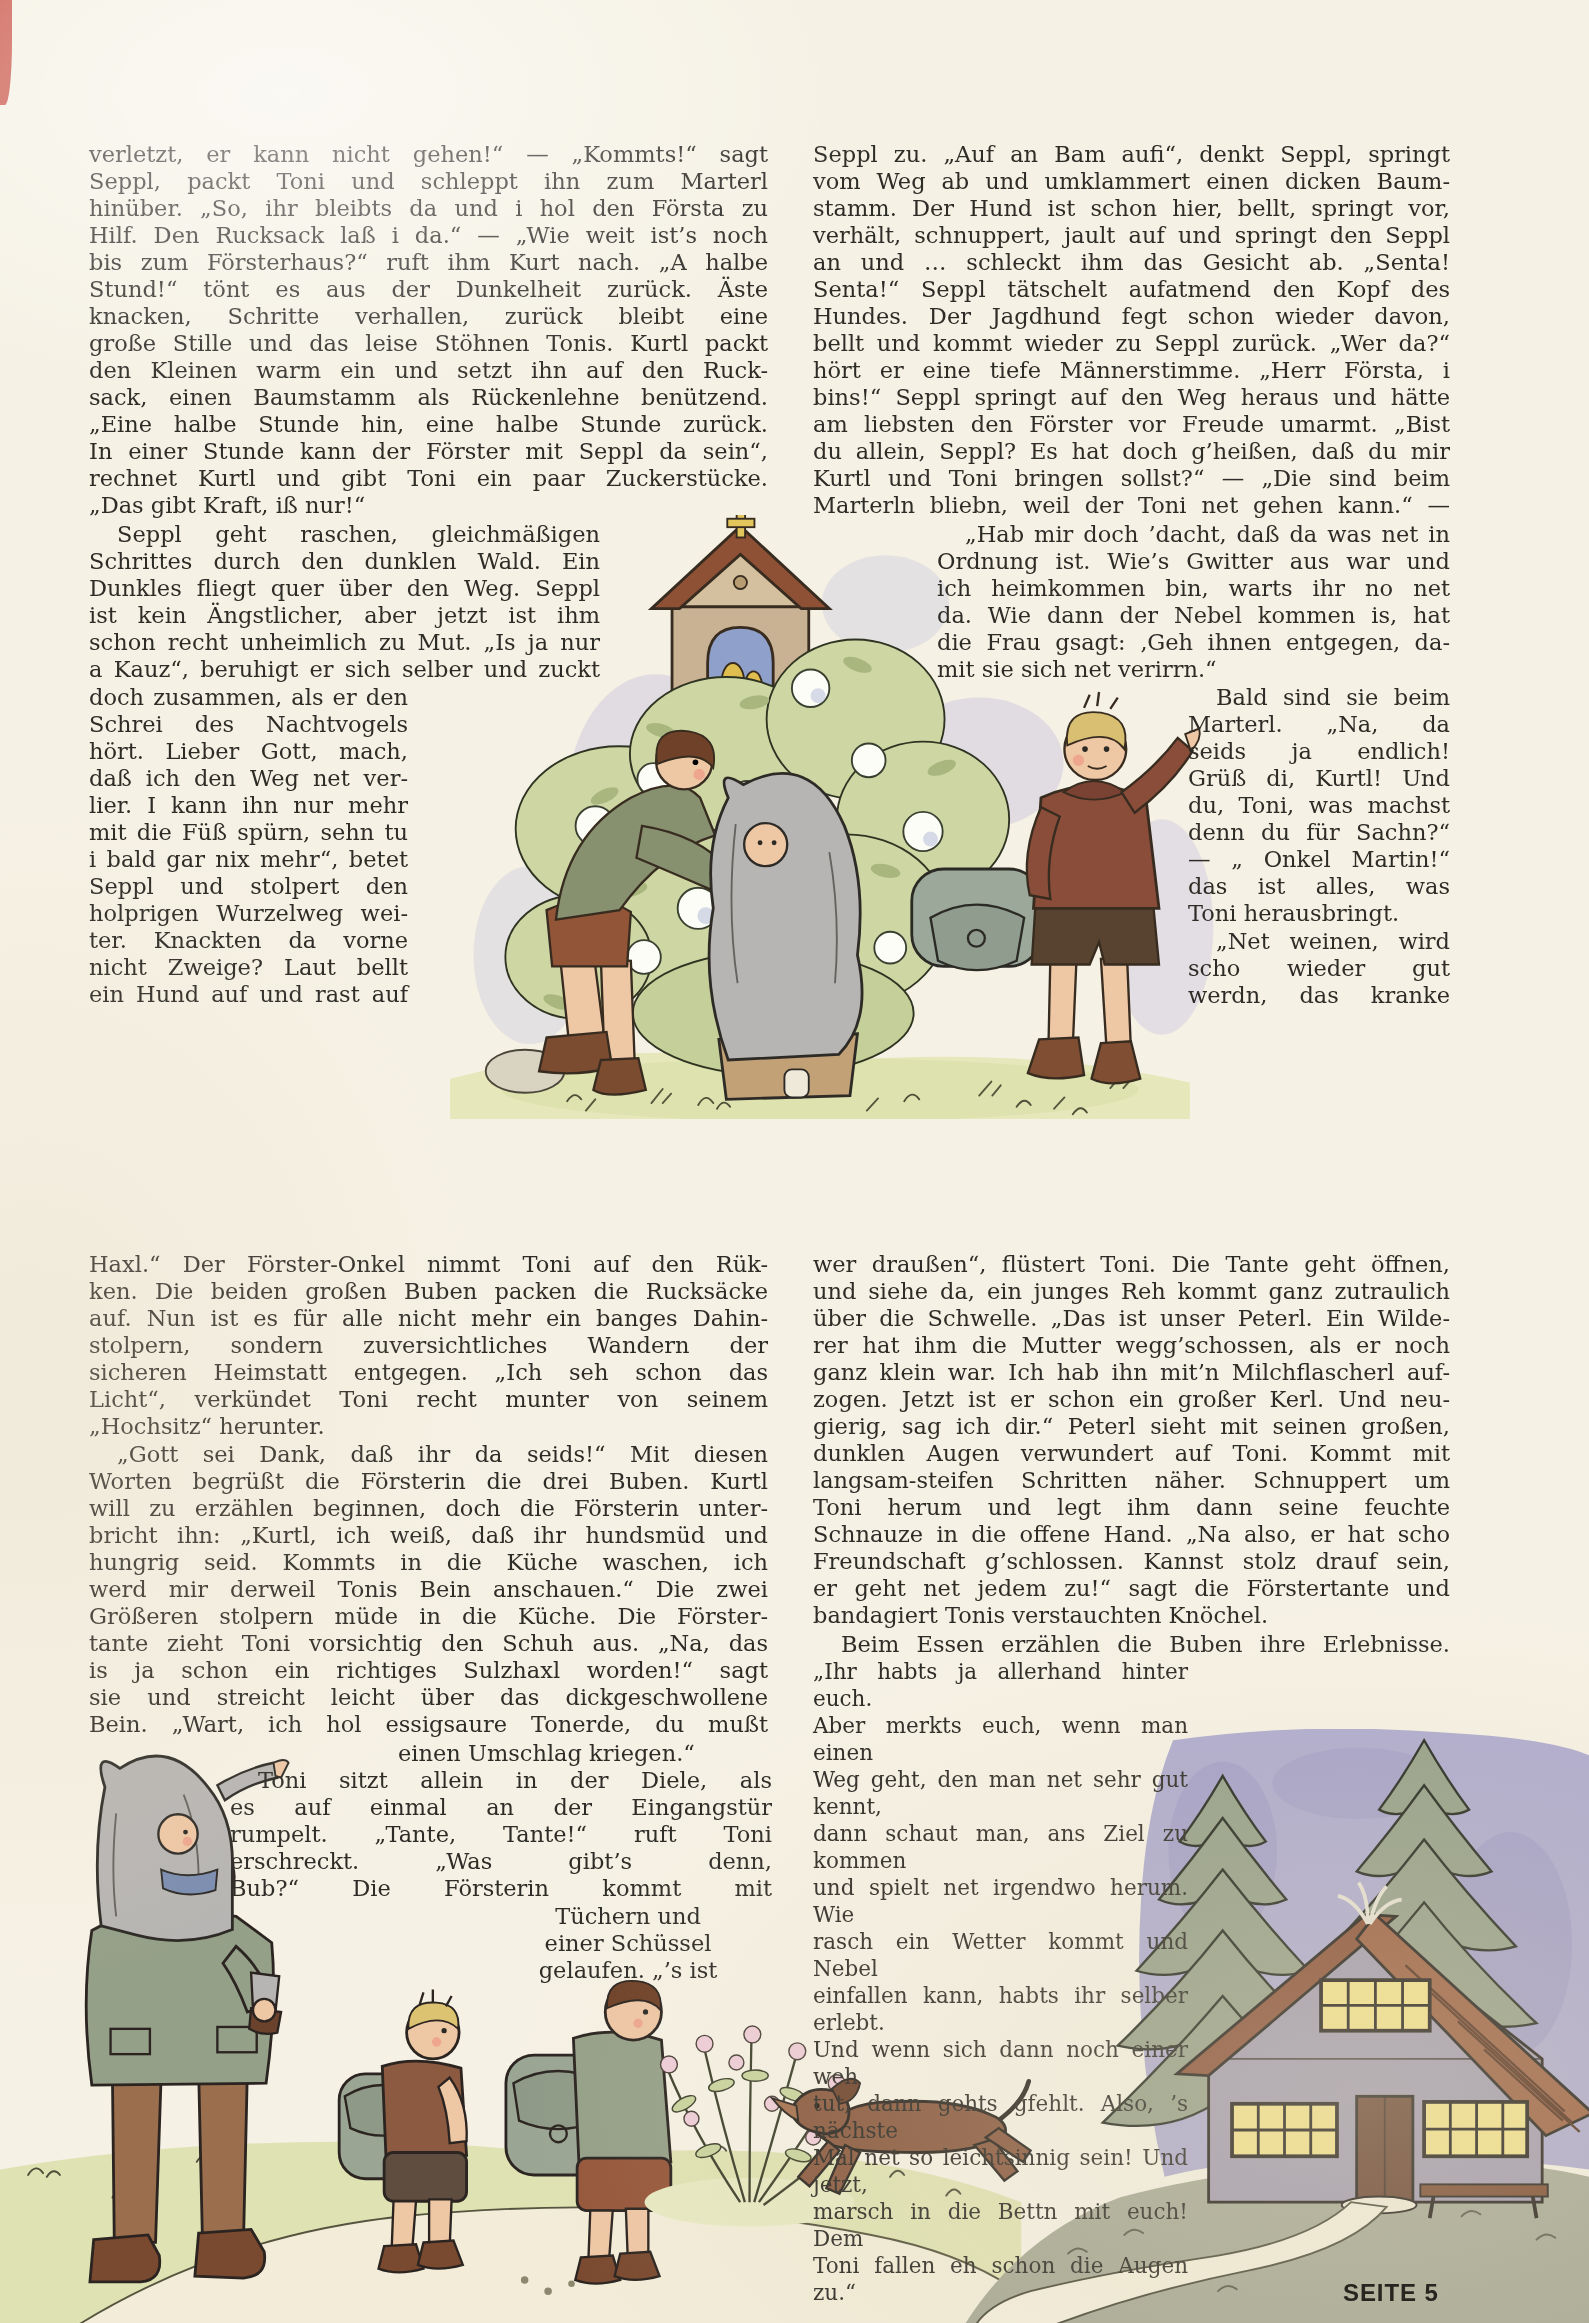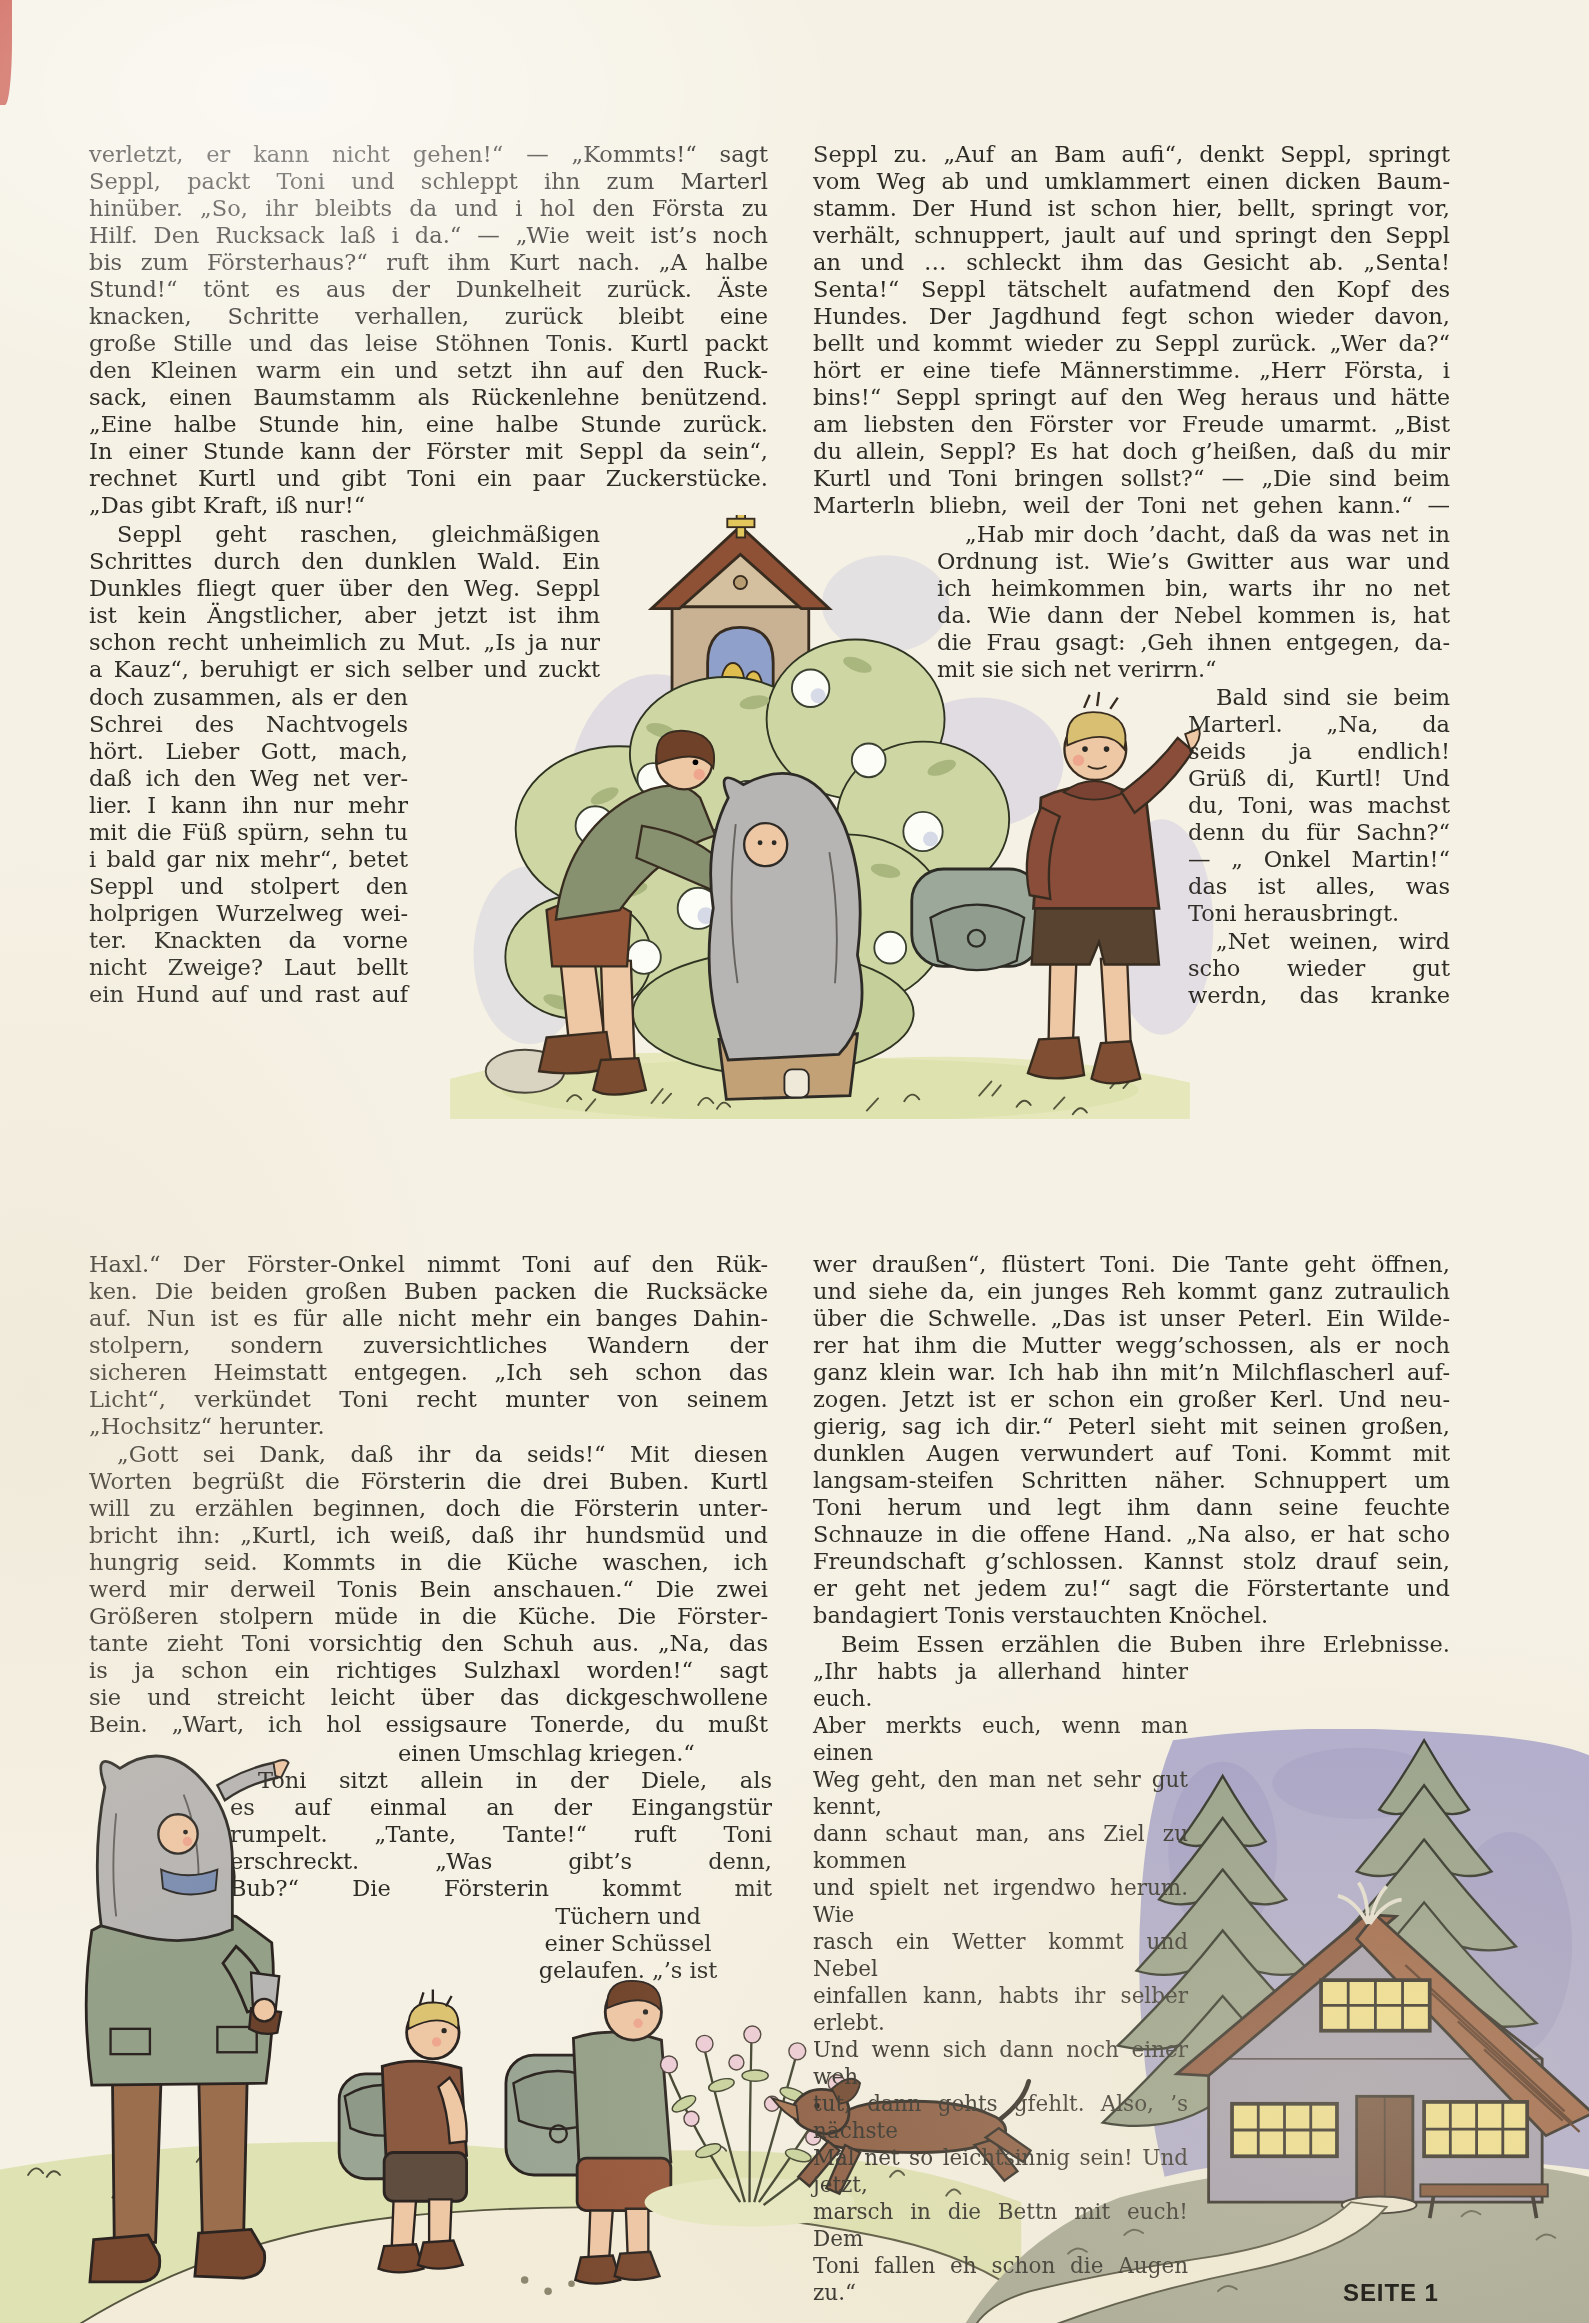--- a/index.html
+++ b/index.html
@@ -190,21 +190,21 @@
     <div class="ln">und spielt net irgendwo herum. Wie</div>
     <div class="ln">rasch ein Wetter kommt und Nebel</div>
     <div class="ln">einfallen kann, habts ihr selber erlebt.</div>
     <div class="ln">Und wenn sich dann noch einer weh</div>
     <div class="ln">tut, dann gehts gfehlt. Also, ’s nächste</div>
     <div class="ln">Mal net so leichtsinnig sein! Und jetzt,</div>
     <div class="ln">marsch in die Bettn mit euch! Dem</div>
     <div class="ln">Toni fallen eh schon die Augen zu.“</div>
   </div>
 
-<div class="footer">SEITE 1</div>
+<div class="footer">SEITE 5</div>
 
 <svg class="illu" style="left:417px;top:515px;" width="806" height="604" viewBox="0 0 860 645">
   <g fill="#c7c4e0">
     <ellipse cx="255" cy="305" rx="95" ry="135" opacity=".45"></ellipse>
     <ellipse cx="600" cy="265" rx="90" ry="70" opacity=".45"></ellipse>
     <ellipse cx="795" cy="440" rx="55" ry="115" opacity=".40"></ellipse>
     <ellipse cx="120" cy="470" rx="60" ry="95" opacity=".35"></ellipse>
     <ellipse cx="500" cy="95" rx="68" ry="52" opacity=".35"></ellipse>
   </g>
   <g>

